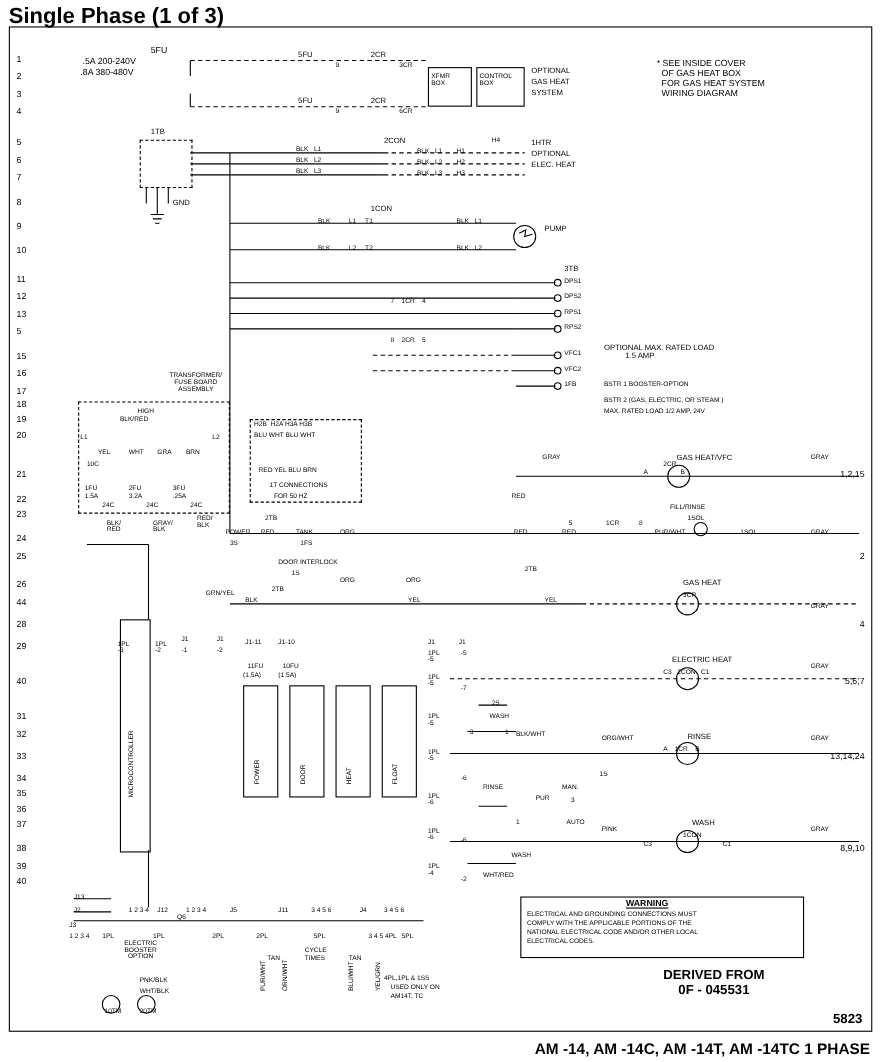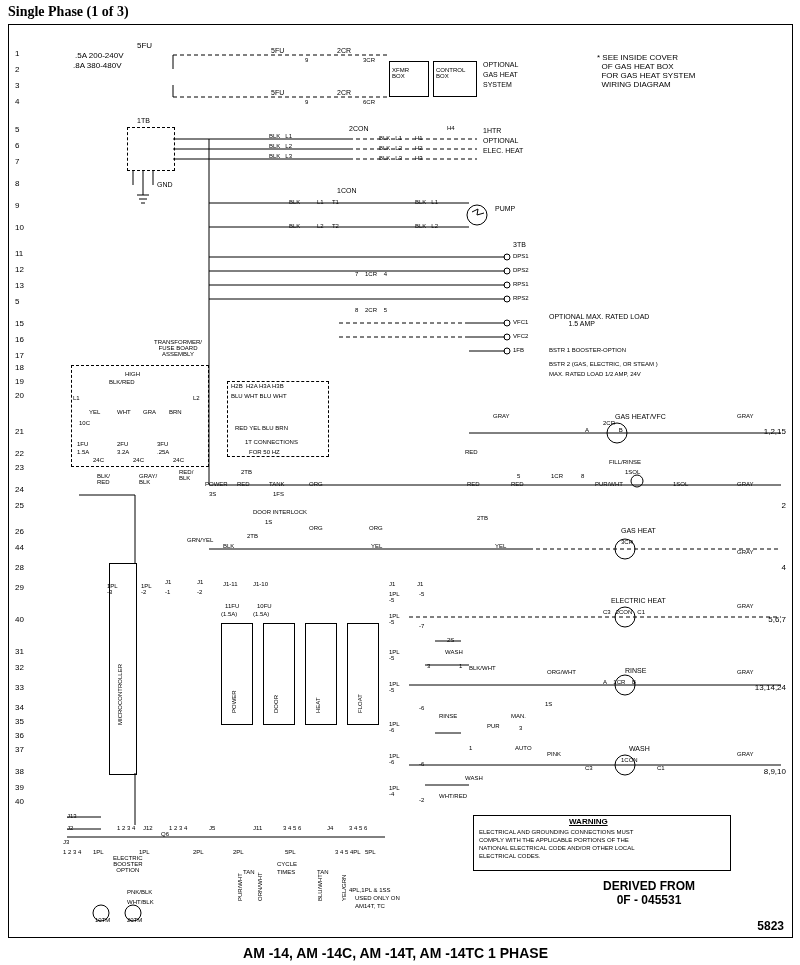--- a/index.html
+++ b/index.html
@@ -1,28 +1,28 @@
 <!DOCTYPE html>
 <html><head>
 <meta charset="utf-8">
 <style>
   body { margin:0; font-family: Arial, sans-serif; background:#fff; }
   .page { width:800px; height:965px; position:relative; background:#fff; }
-  .title { position:absolute; left:8px; top:4px; font-weight:bold; font-size:14px;font-family:Liberation Serif, serif; }
+  .title { position:absolute; left:8px; top:4px; font-weight:bold; font-size:20px; }
   .outer { position:absolute; left:8px; top:24px; width:783px; height:912px; border:1px solid #000; }
   .lbl { position:absolute; font-size:8px; color:#000; white-space:pre; }
   .lbl.sm { font-size:7px; }
   .lbl.xs { font-size:6px; }
   .lbl.bold { font-weight:bold; }
   .row-num { position:absolute; font-size:8px; left:6px; }
   .box { position:absolute; border:1px solid #000; background:#fff; }
   .dashedbox { position:absolute; border:1px dashed #000; }
   .row-end { position:absolute; font-size:8px; right:6px; }
   svg.overlay { position:absolute; left:0; top:0; width:783px; height:912px; }
-  .caption { position:absolute; left:0; bottom:4px; width:791px; text-align:center; font-size:14px; font-weight:bold; }
+  .caption { position:absolute; left:0; bottom:4px; width:791px; text-align:right; font-size:14px; font-weight:bold; }
   .drawing-no { position:absolute; right:12px; bottom:28px; font-size:12px; font-weight:bold;text-align:center; }
   .derived { position:absolute; font-size:12px; font-weight:bold; text-align:center; }
   .vtext { transform-origin:0 0; transform:rotate(-90deg); }
 </style>
 </head>
 <body>
 <div class="page">
   <div class="title"><span>Single Phase (1 of 3)</span></div>
 
   <div class="outer">

